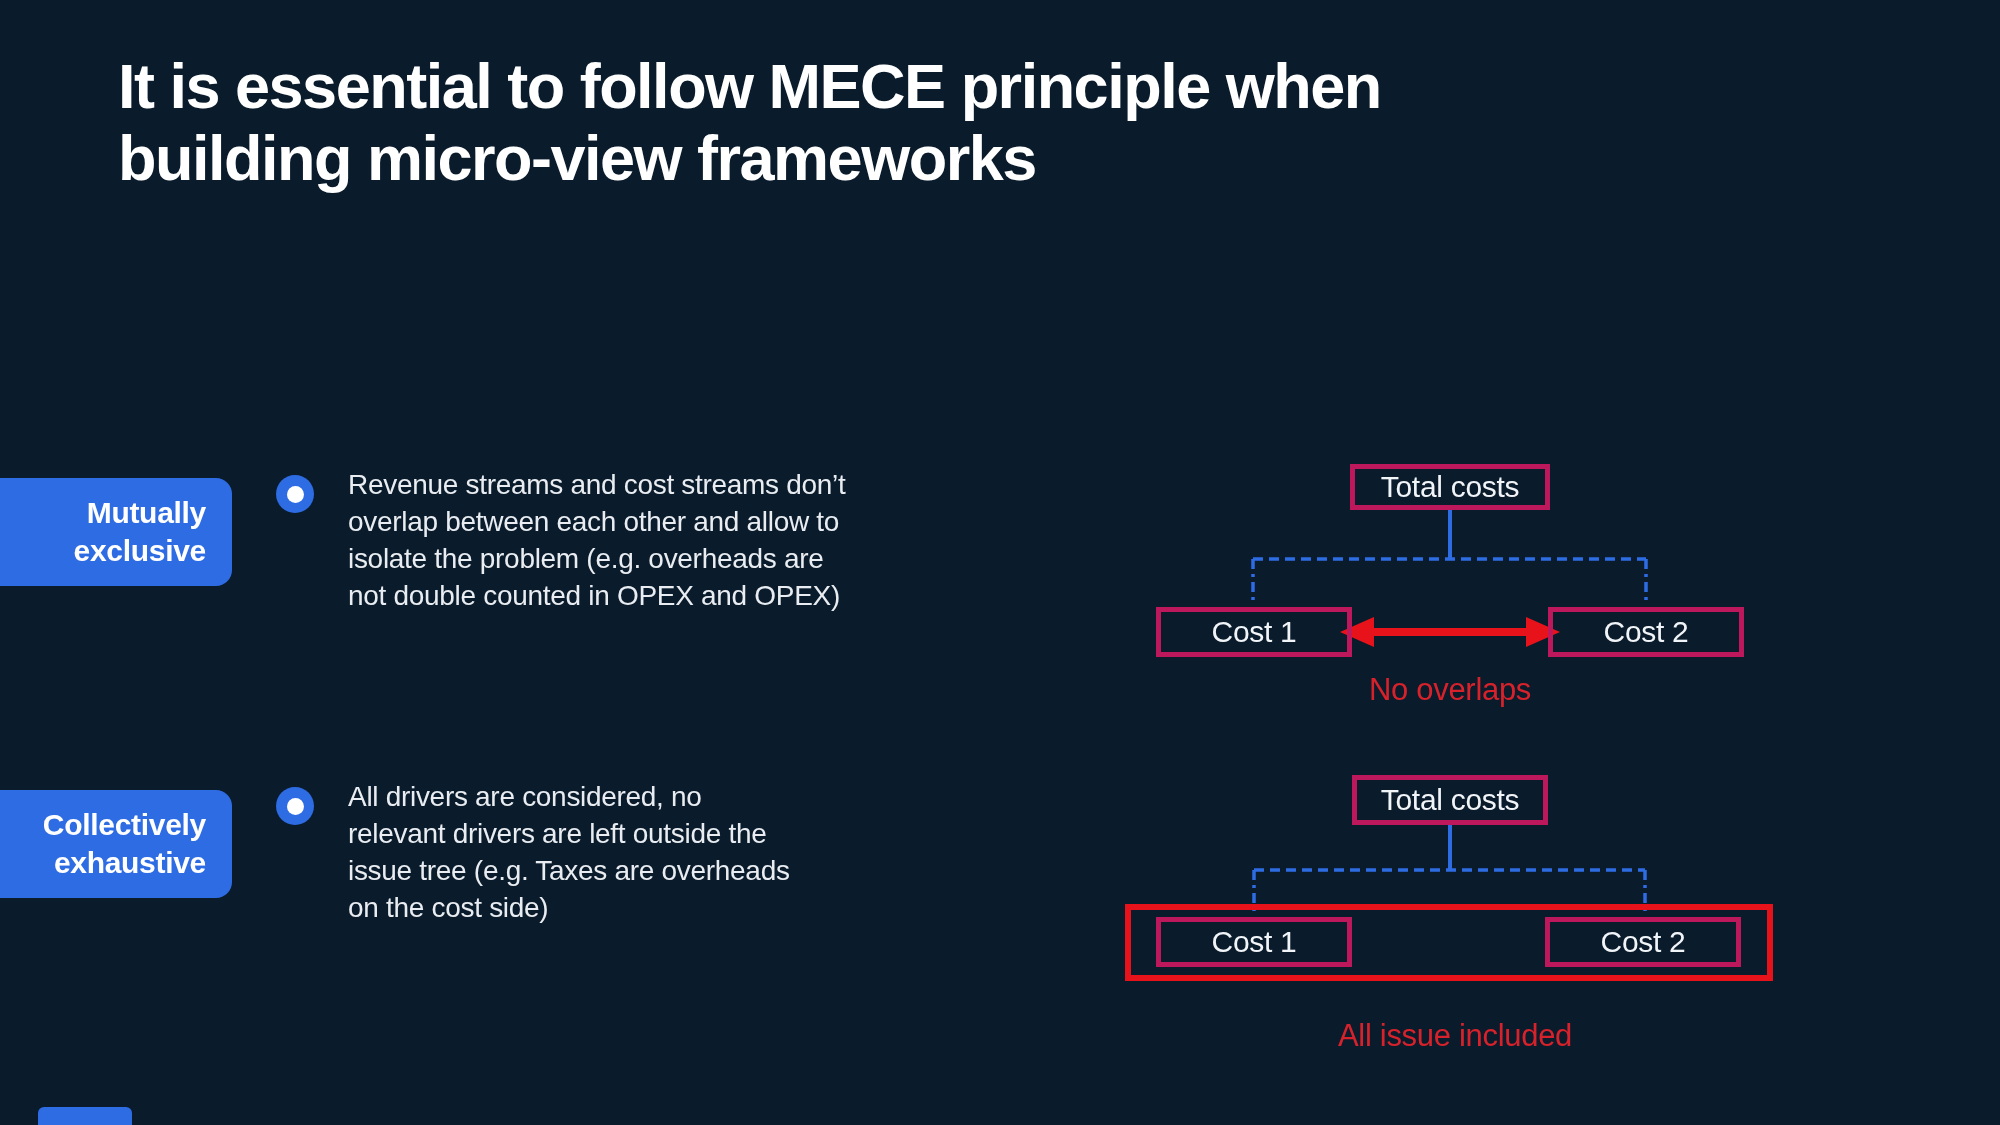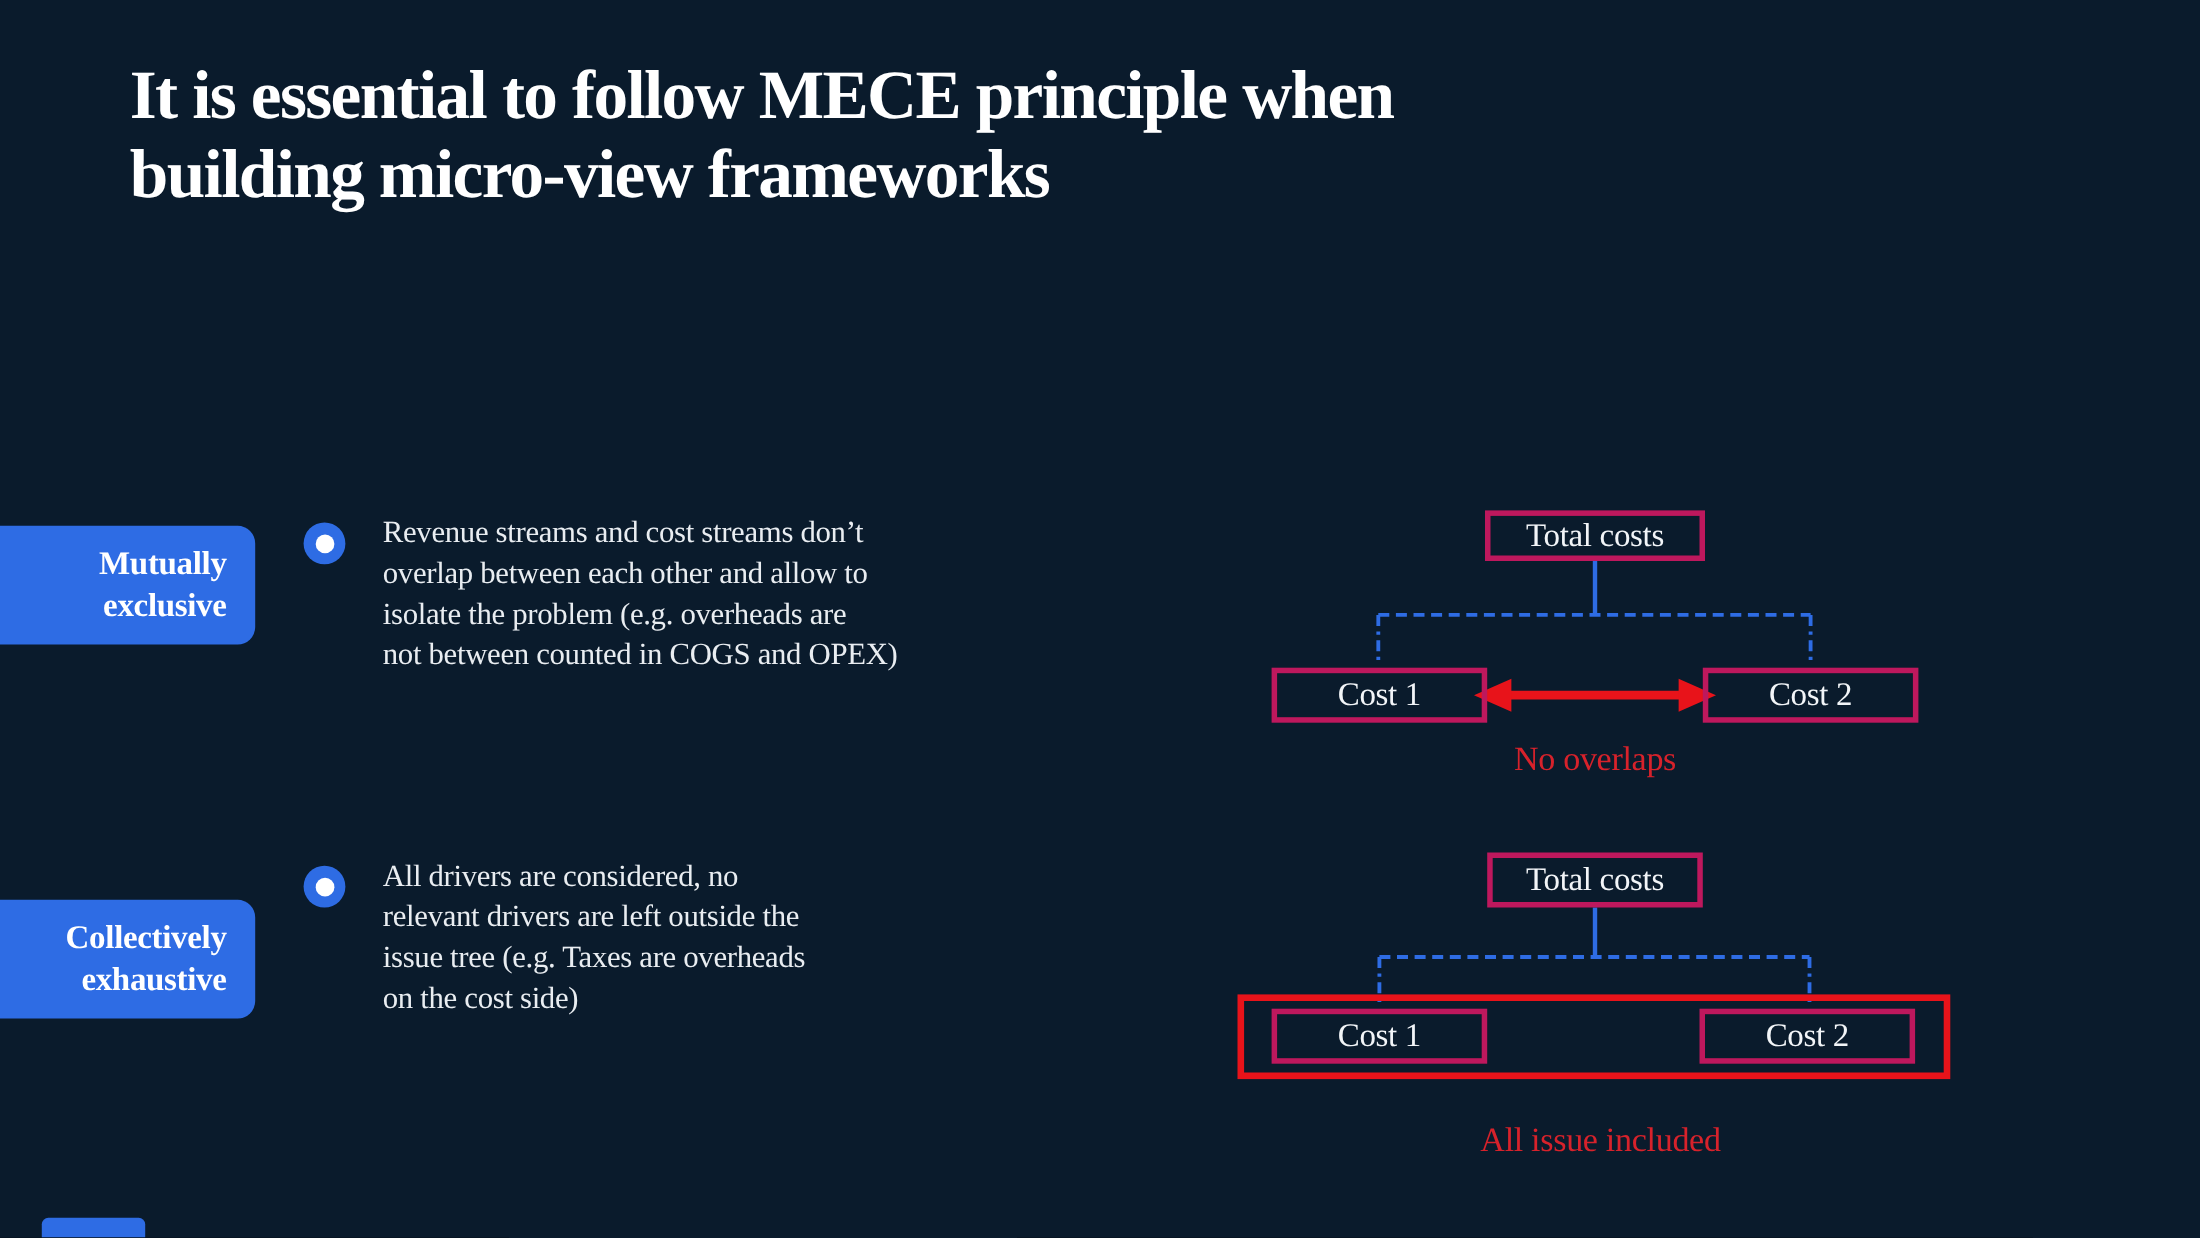--- a/index.html
+++ b/index.html
@@ -1,19 +1,19 @@
 <!DOCTYPE html>
 <html><head>
 <meta charset="utf-8">
 <style>
   html,body{margin:0;padding:0;background:#06121f;}
   #slide{
     position:relative;width:2000px;height:1125px;overflow:hidden;
     background:#0a1b2c;
-    font-family:Liberation Serif, serif;
+    font-family:Liberation Sans, sans-serif;
     color:#e9edf1;
   }
   
   .title{
     position:absolute;left:118px;top:50px;width:1700px;
     font-size:63px;font-weight:700;line-height:72px;color:#ffffff;
     letter-spacing:-1.5px;
   }
   
   .banner{
@@ -24,21 +24,21 @@
   .banner-label{font-size:31px;font-weight:400;color:#f2f5f8;letter-spacing:-0.3px;}
   
   .tag{
     position:absolute;left:0;width:232px;height:108px;background:#2e6ce4;
     border-radius:0 16px 16px 0;display:flex;flex-direction:column;
     justify-content:center;align-items:flex-end;padding-right:26px;
     box-sizing:border-box;color:#ffffff;font-weight:700;font-size:30px;
     line-height:38px;letter-spacing:-0.3px;text-align:right;
   }
   .tag1{top:478px;}
-  .tag2{top:790px;margin-top:28px;}
+  .tag2{top:790px;}
   
   .bullet{
     position:absolute;width:38px;height:38px;border-radius:50%;
     background:#2e6ce4;display:flex;align-items:center;justify-content:center;
   }
   .bullet::after{content:"";width:17px;height:17px;border-radius:50%;background:#ffffff;}
   .bullet1{left:276px;top:475px;}
   .bullet2{left:276px;top:787px;}
   
   .body-text{
@@ -84,21 +84,21 @@
 
   <div class="tag tag1">
     <span>Mutually</span>
     <span>exclusive</span>
   </div>
   <div class="bullet bullet1"></div>
   <div class="body-text bt1">
     <span>Revenue streams and cost streams don’t</span>
     <span>overlap between each other and allow to</span>
     <span>isolate the problem (e.g. overheads are</span>
-    <span>not between counted in COGS and OPEX)</span>
+    <span>not double counted in OPEX and OPEX)</span>
   </div>
 
   <div class="tag tag2">
     <span>Collectively</span>
     <span>exhaustive</span>
   </div>
   <div class="bullet bullet2"></div>
   <div class="body-text bt2">
     <span>All drivers are considered, no</span>
     <span>relevant drivers are left outside the</span>

